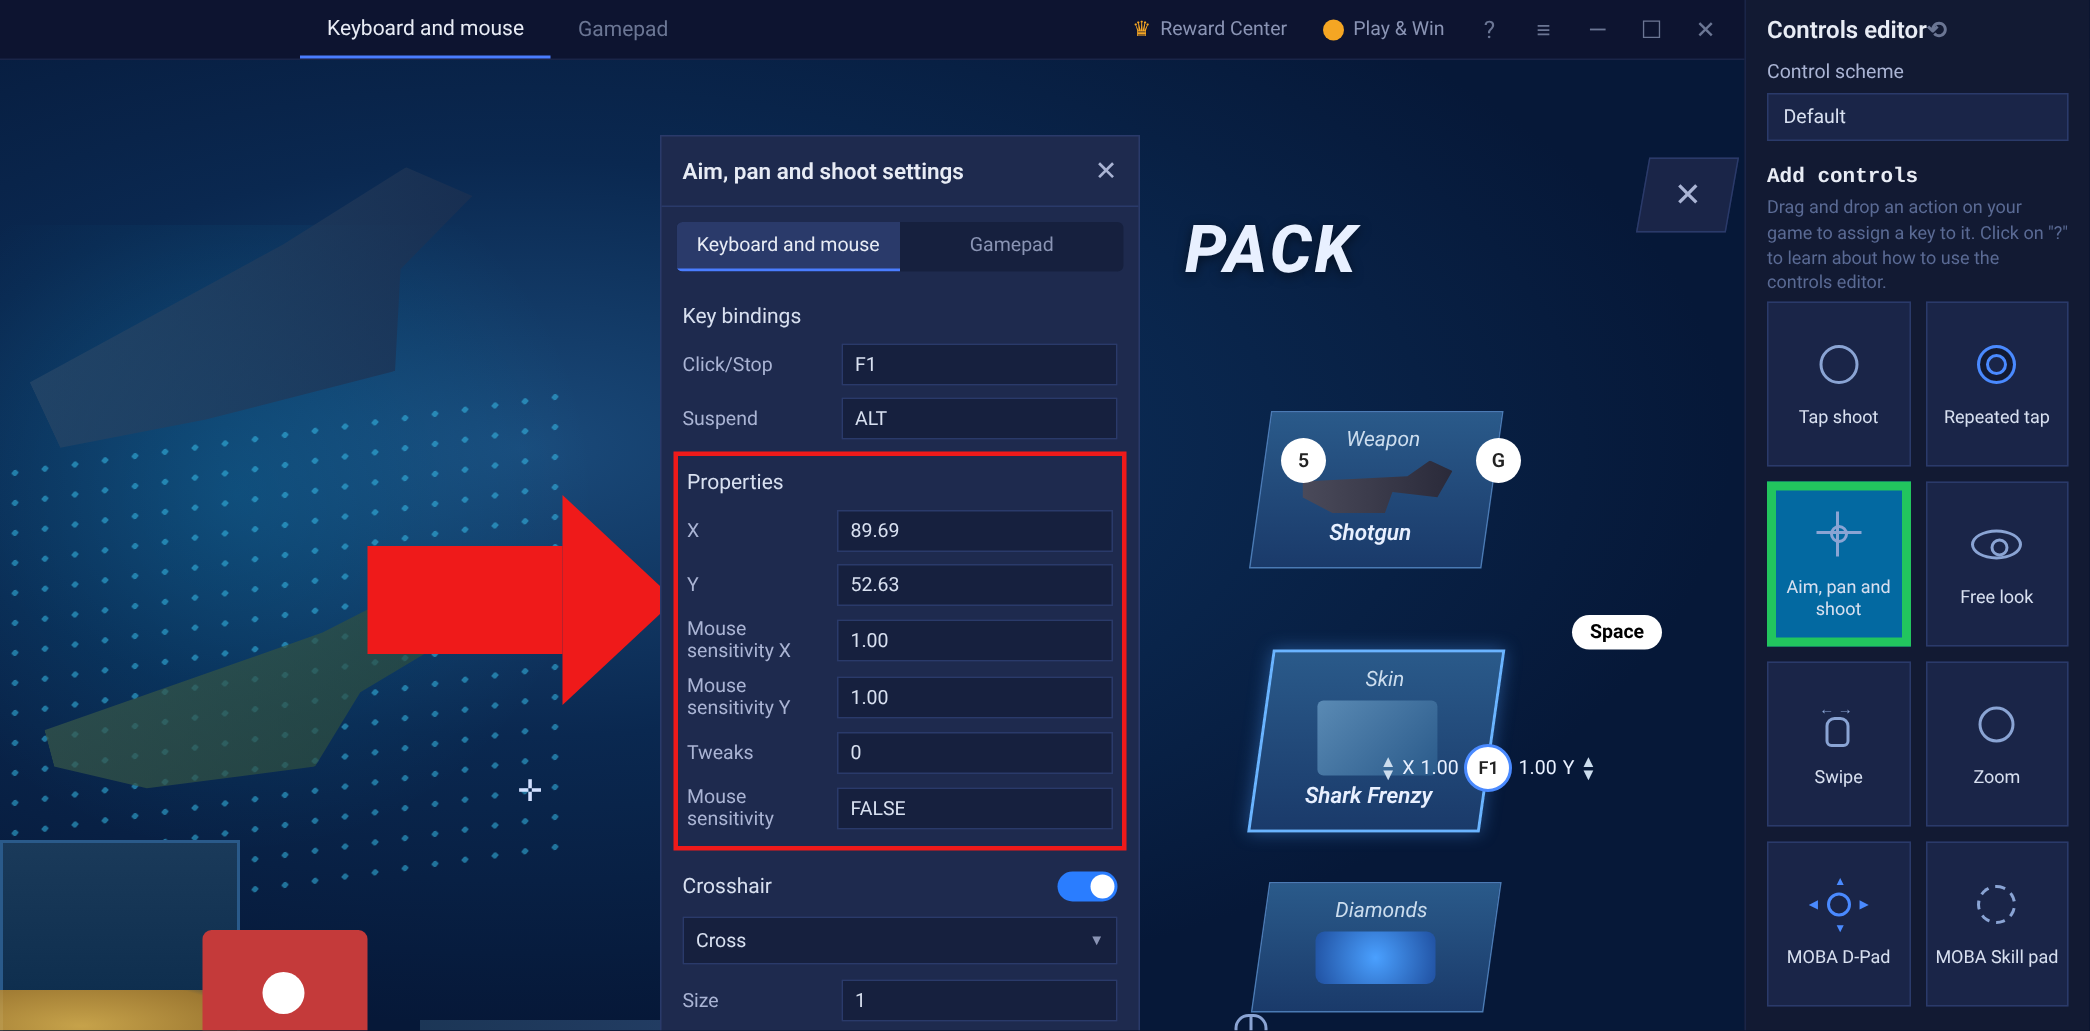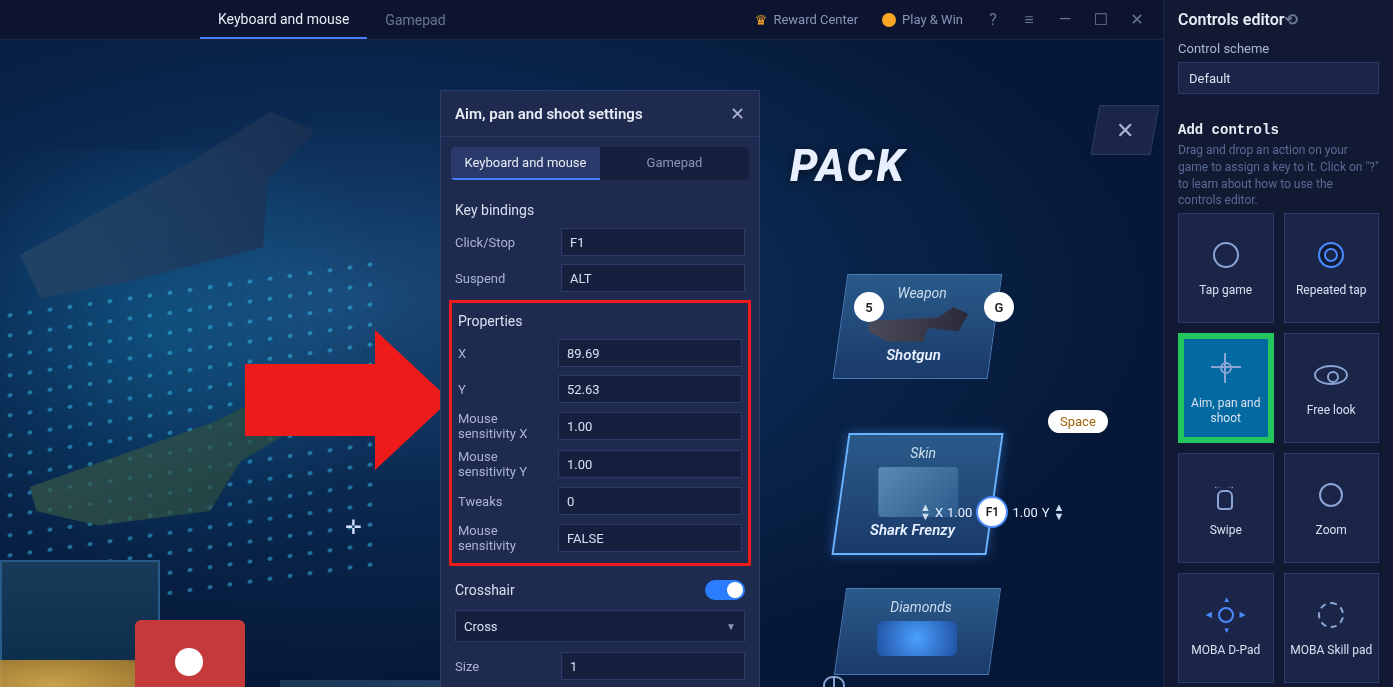--- a/index.html
+++ b/index.html
@@ -29,21 +29,21 @@
 
 .card { position: absolute; width: 155px; padding: 10px 0 14px; text-align: center; background: linear-gradient(180deg,#2a5a8a 0%, #1a3a6a 100%); border: 1px solid #4a7ab4; transform: skewX(-8deg); }
 .card > * { transform: skewX(8deg); }
 .card-title { font-style: italic; color: #cde; font-size: 14px; margin-bottom: 6px; }
 .card-name { font-style: italic; color: #e8f0ff; font-size: 15px; font-weight: 600; }
 .card-weapon { width: 100px; height: 35px; margin: 4px auto; background: linear-gradient(90deg,#4a4a5a 0%, #2a2a3a 100%); clip-path: polygon(0 40%, 70% 30%, 85% 0, 100% 20%, 90% 70%, 60% 60%, 55% 100%, 20% 100%, 0 70%); }
 .card-skin { width: 80px; height: 50px; margin: 4px auto; background: linear-gradient(135deg,#5a8ab4,#2a5a8a); border-radius: 4px; }
 .card-dia { width: 80px; height: 35px; margin: 4px auto; background: radial-gradient(circle,#4aa0ff,#2050a0); border-radius: 6px; }
 .card.sel { border: 2px solid #6ab4ff; box-shadow: 0 0 12px rgba(80,160,255,0.4); }
 .key-badge { position: absolute; width: 30px; height: 30px; border-radius: 50%; background: #fff; color: #222; font-size: 13px; font-weight: 600; display: flex; align-items: center; justify-content: center; transform: none; }
-.space-badge { position: absolute; padding: 4px 12px; border-radius: 14px; background: #fff; color: #a16207; font-size: 13px; font-weight: 400; }
+.space-badge { position: absolute; padding: 4px 12px; border-radius: 14px; background: #fff; color: #000000; font-size: 13px; font-weight: 700; }
 .axis-group { position: absolute; display: flex; align-items: center; gap: 4px; color: #e8f0ff; font-size: 13px; }
 .axis-group .chev { display:flex; flex-direction:column; line-height:9px; font-size:11px; color:#cde; }
 .f1-badge { width: 32px; height: 32px; border-radius: 50%; background:#fff; color:#222; font-size:12px; font-weight:600; display:flex; align-items:center; justify-content:center; border:2px solid #4a8aff; }
 
 
 .gun1 { position:absolute; top:120px; left:20px; width:320px; height:120px; background: linear-gradient(135deg,#2a4a6a,#1a2a4a); clip-path: polygon(0 20%, 60% 10%, 90% 0, 100% 30%, 80% 50%, 70% 100%, 30% 80%, 0 60%); transform: rotate(-25deg); opacity:0.7; }
 .gun2 { position:absolute; top:380px; left:30px; width:280px; height:100px; background: linear-gradient(135deg,#3a5a4a,#2a4a3a); clip-path: polygon(0 30%, 70% 15%, 95% 0, 100% 40%, 75% 60%, 60% 100%, 20% 85%, 0 55%); transform: rotate(-15deg); opacity:0.7; }
 .medkit { position:absolute; top:580px; left:135px; width:110px; height:85px; background:#c43a3a; border-radius:6px; }
 .medkit::after { content:''; position:absolute; top:28px; left:40px; width:28px; height:28px; background:#fff; border-radius:50%; }
 .crate { position:absolute; top:520px; left:0; width:160px; height:140px; background:linear-gradient(180deg,#1a3a5a,#0a2a4a); border:2px solid #2a5a8a; }
@@ -75,21 +75,21 @@
 .toggle { width:40px; height:20px; background:#2a7dff; border-radius:10px; position:relative; cursor:pointer; }
 .toggle::after { content:''; position:absolute; right:2px; top:2px; width:16px; height:16px; background:#fff; border-radius:50%; }
 .select { width:100%; height:32px; background:#16203e; border:1px solid #2a3a6a; color:#d8e0f0; padding:0 8px; font-size:13px; display:flex; align-items:center; justify-content:space-between; cursor:pointer; }
 .select .tri { font-size:10px; color:#8a94b4; }
 
 
 .sidebar { position:absolute; top:0; right:0; width:230px; height:100%; background:#121a33; border-left:1px solid #1a2548; padding:10px 14px; overflow:hidden; }
 .sb-title { color:#e8ecf5; font-size:16px; font-weight:600; margin-bottom:12px; display:flex; align-items:center; justify-content:flex-start; }
 .sb-reset { color:#6b7694; font-size:16px; cursor:pointer; }
 .sb-label { font-size:13px; color:#aab4d4; margin-bottom:6px; }
-.sb-select { height:32px; background:#1a2548; border:1px solid #2a3a6a; color:#d8e0f0; padding:4px 10px; font-size:13px; display:flex; align-items:center; justify-content:space-between; cursor:pointer; margin-bottom:28px; }
+.sb-select { height:32px; background:#1a2548; border:1px solid #2a3a6a; color:#d8e0f0; padding:4px 10px; font-size:13px; display:flex; align-items:center; justify-content:space-between; cursor:pointer; margin-bottom:16px; }
 .sb-sec { font-size:14px; color:#e8ecf5; font-weight:600; margin-bottom:4px;font-family:Liberation Mono, monospace; }
 .sb-hint { font-size:12px; color:#5a6a94; line-height:1.4; margin-bottom:4px; }
 .grid { display:grid; grid-template-columns: 1fr 1fr; gap:10px; }
 .tile { background:#1a2548; border:1px solid #2a3a6a; height:110px; display:flex; flex-direction:column; align-items:center; justify-content:center; gap:10px; cursor:grab; }
 .tile.sel { border:6px solid #22c55e; background:#0369a1; }
 .tile-label { font-size:12px; color:#d8e0f0; text-align:center; line-height:1.3; padding:0 4px; }
 .ico { width:36px; height:36px; display:flex; align-items:center; justify-content:center; }
 .ring { width:26px; height:26px; border:2px solid #8aa4d4; border-radius:50%; }
 .ring2 { width:26px; height:26px; border:2px solid #4a8aff; border-radius:50%; box-shadow: inset 0 0 0 4px #121a33, inset 0 0 0 6px #4a8aff; }
 .cross-ic { position:relative; width:30px; height:30px; }
@@ -265,21 +265,21 @@
   <div class="sb-select">
     <span>Default</span>
   </div>
   <div class="sb-sec">Add controls</div>
   <div class="sb-hint">Drag and drop an action on your game to assign a key to it. Click on "?" to learn about how to use the controls editor.</div>
   <div class="grid">
     <div class="tile">
       <div class="ico">
           <div class="ring"></div>
         </div>
-      <div class="tile-label">Tap game</div>
+      <div class="tile-label">Tap shoot</div>
     </div>
     <div class="tile">
       <div class="ico">
           <div class="ring2"></div>
         </div>
       <div class="tile-label">Repeated tap</div>
     </div>
     <div class="tile sel">
       <div class="ico">
           <div class="cross-ic">

